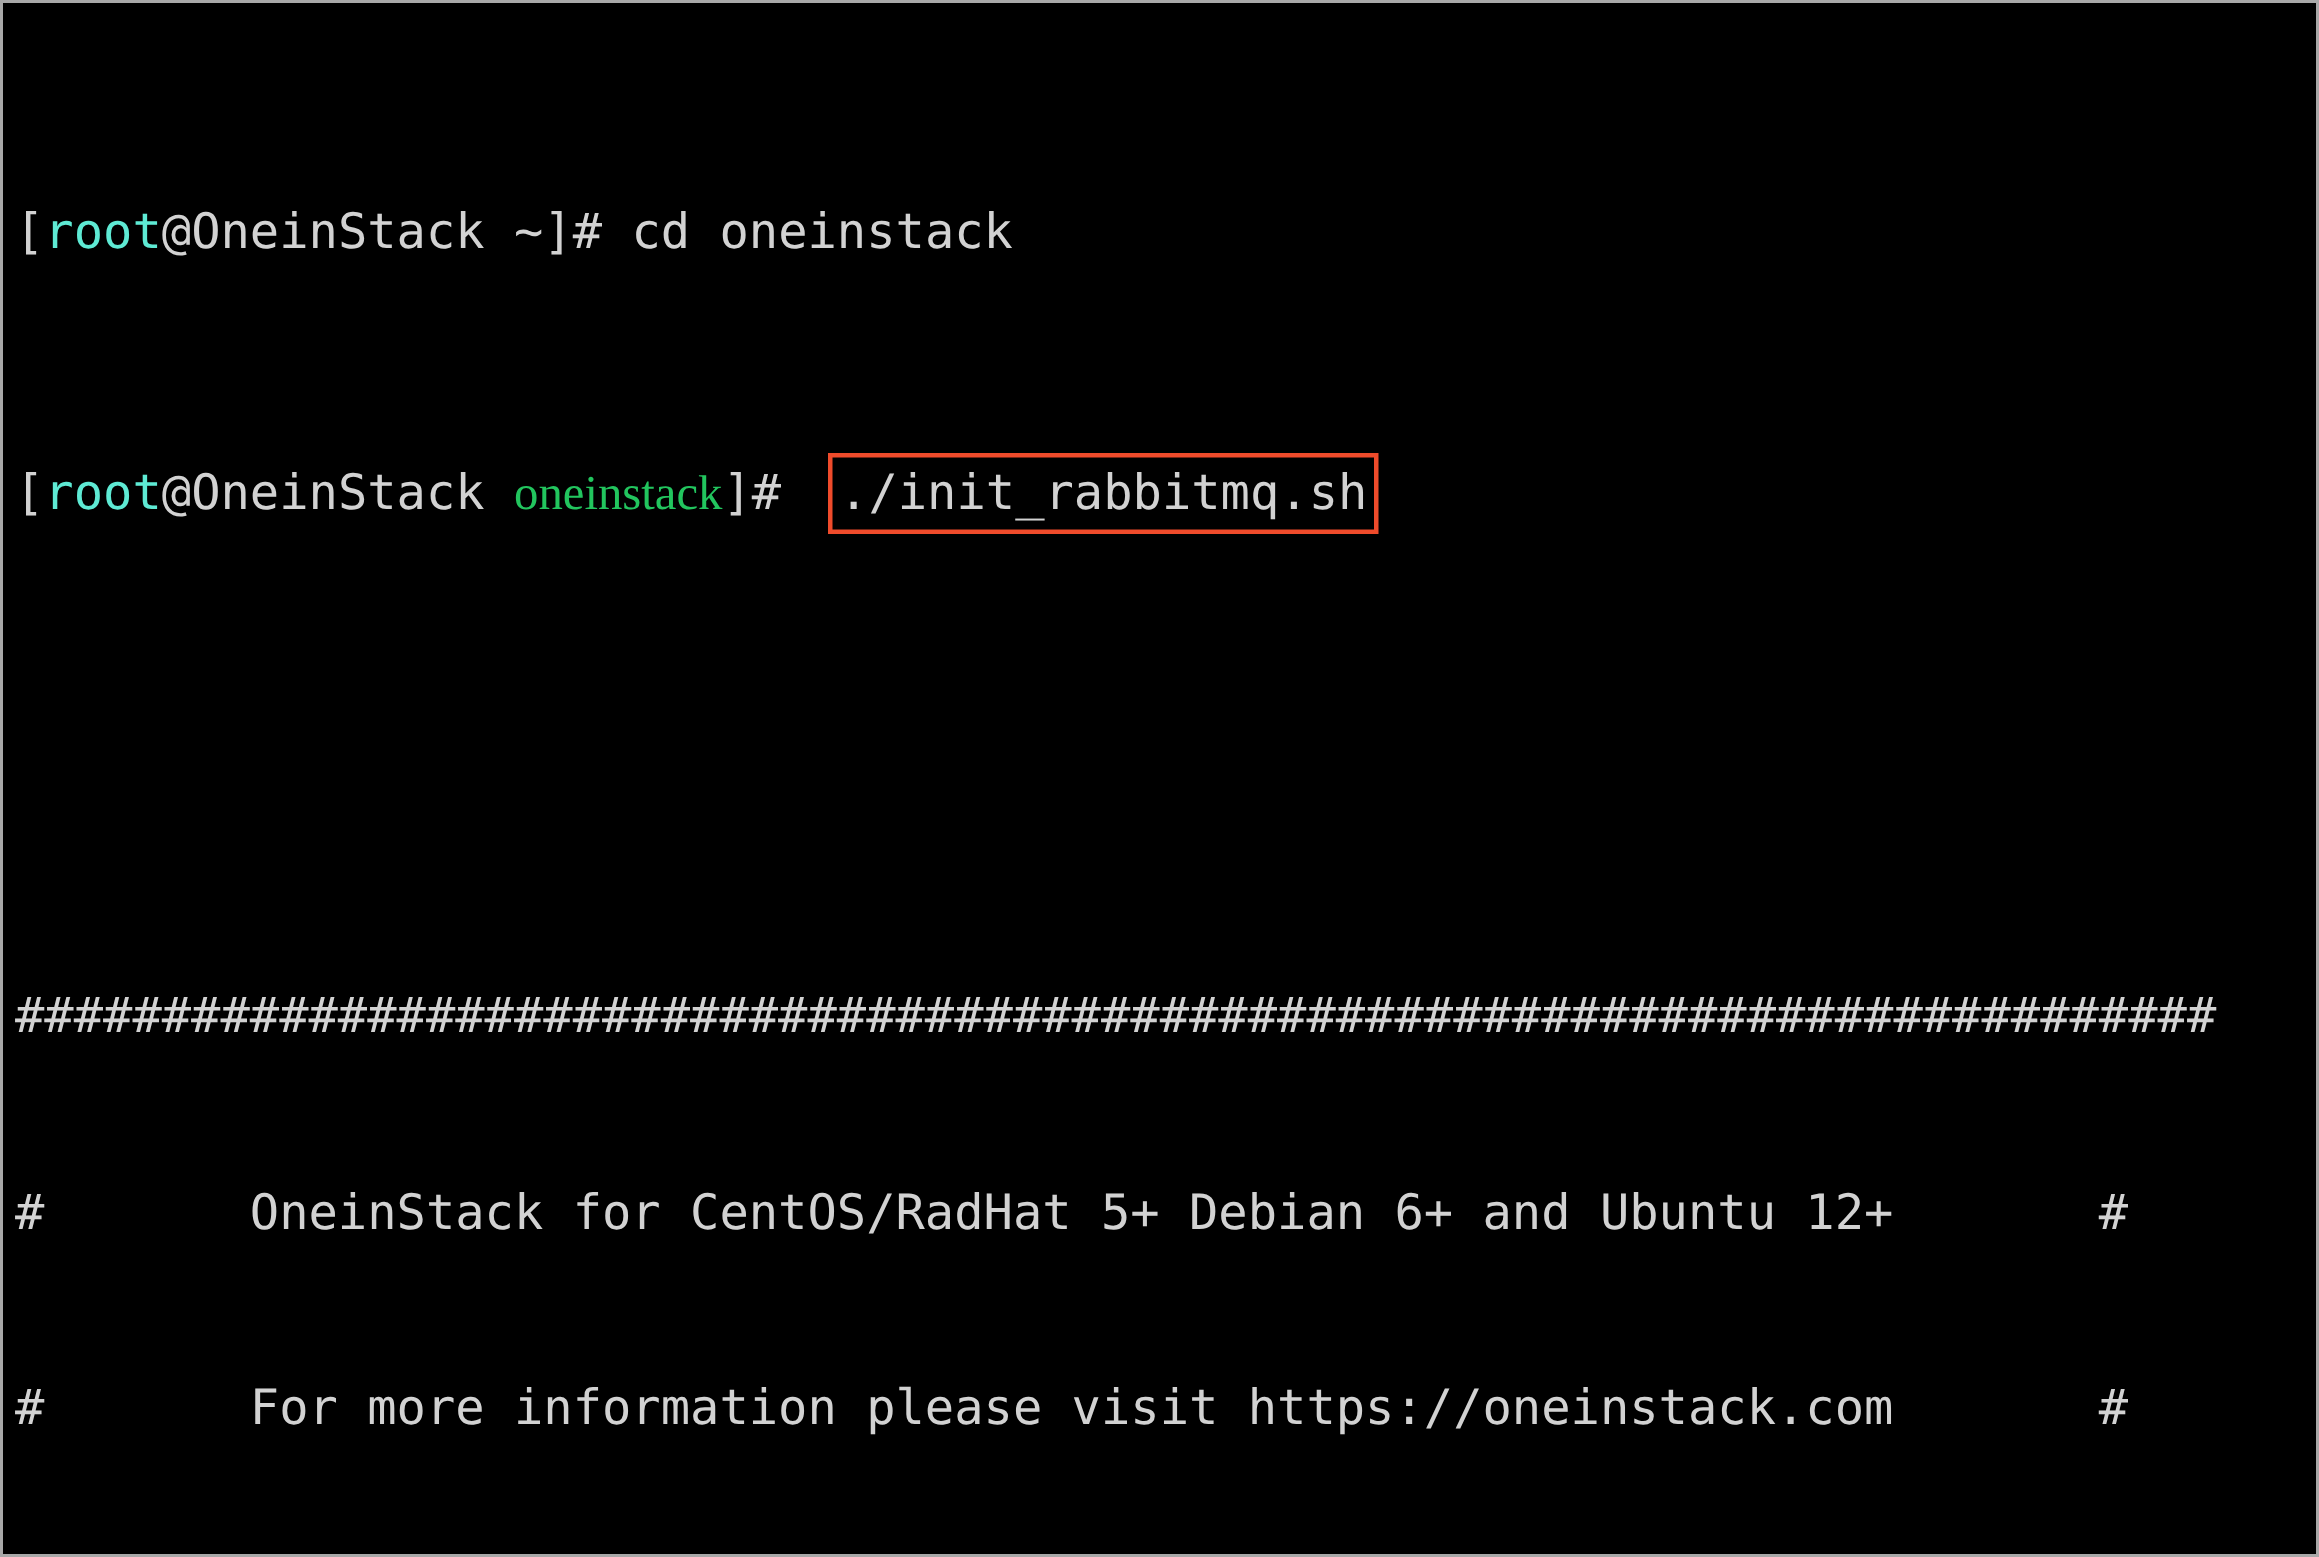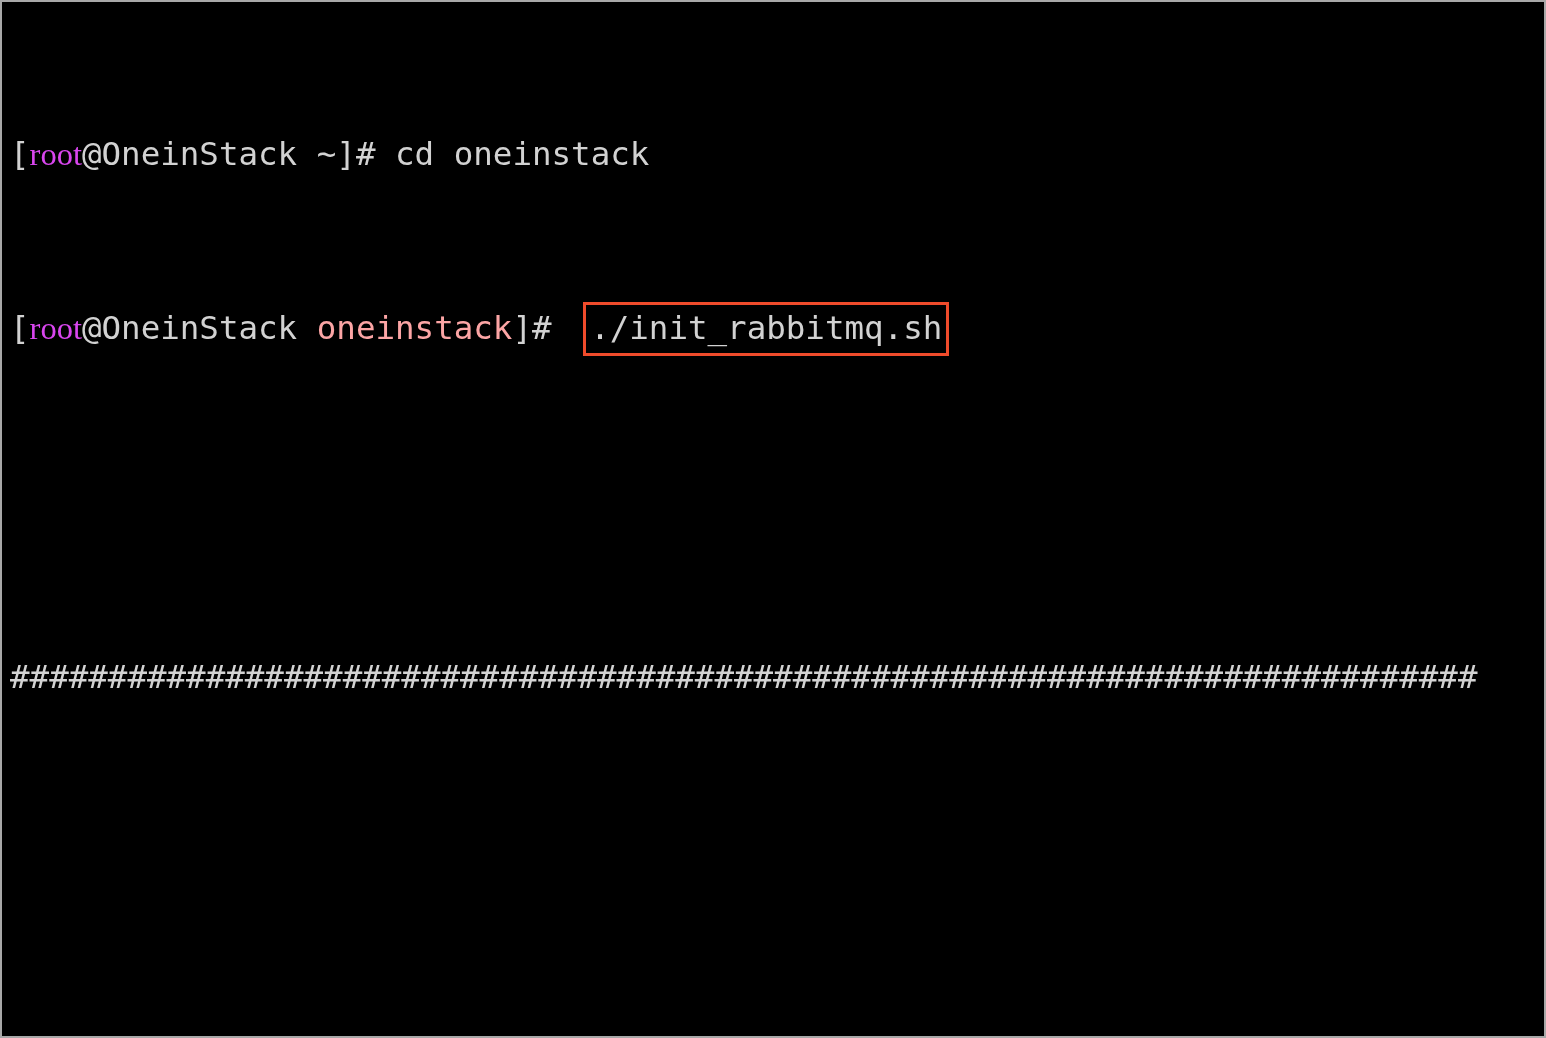--- a/index.html
+++ b/index.html
@@ -28,22 +28,22 @@
     top: 0px;
     white-space: pre;
   }
   .line {
     height: 43.6px;
     white-space: pre;
     position: relative;
   }
   .blank { height: 43.6px; }
   .c-white   { color: #d2d2d2; }
-  .c-green   { color: #d946ef; font-family: Liberation Serif, serif; }
-  .c-magenta { color: #fca5a5; }
+  .c-green   { color: #5eead4; }
+  .c-magenta { color: #22c55e; font-family: Liberation Serif, serif; }
   .box {
     outline: 3px solid #ef4b2b;
     outline-offset: 2px;
     display: inline-block;
     padding: 0 2px;
     margin: 0 17px;
     position: relative;
     vertical-align: baseline;
   }
 </style>
@@ -53,20 +53,22 @@
 <div id="screen">
   <div id="term">
 
     <div class="line"><span class="c-white">[</span><span class="c-green">root</span><span class="c-white">@OneinStack</span><span class="c-white"> ~</span><span class="c-white">]# </span><span class="c-white">cd oneinstack</span></div>
 
     <div class="line"><span class="c-white">[</span><span class="c-green">root</span><span class="c-white">@OneinStack</span><span class="c-white"> </span><span class="c-magenta">oneinstack</span><span class="c-white">]# </span><span class="box c-white">./init_rabbitmq.sh</span></div>
 
     <div class="blank"></div>
 
     <div class="line">###########################################################################</div>
+    <div class="line"><span>#       </span><span>OneinStack for CentOS/RadHat 5+ Debian 6+ and Ubuntu 12+</span><span>       #</span></div>
+    <div class="line"><span>#       </span><span>For more information please visit https://oneinstack.com</span><span>       #</span></div>
     
 
     
 
     
 
     
 
     
 

